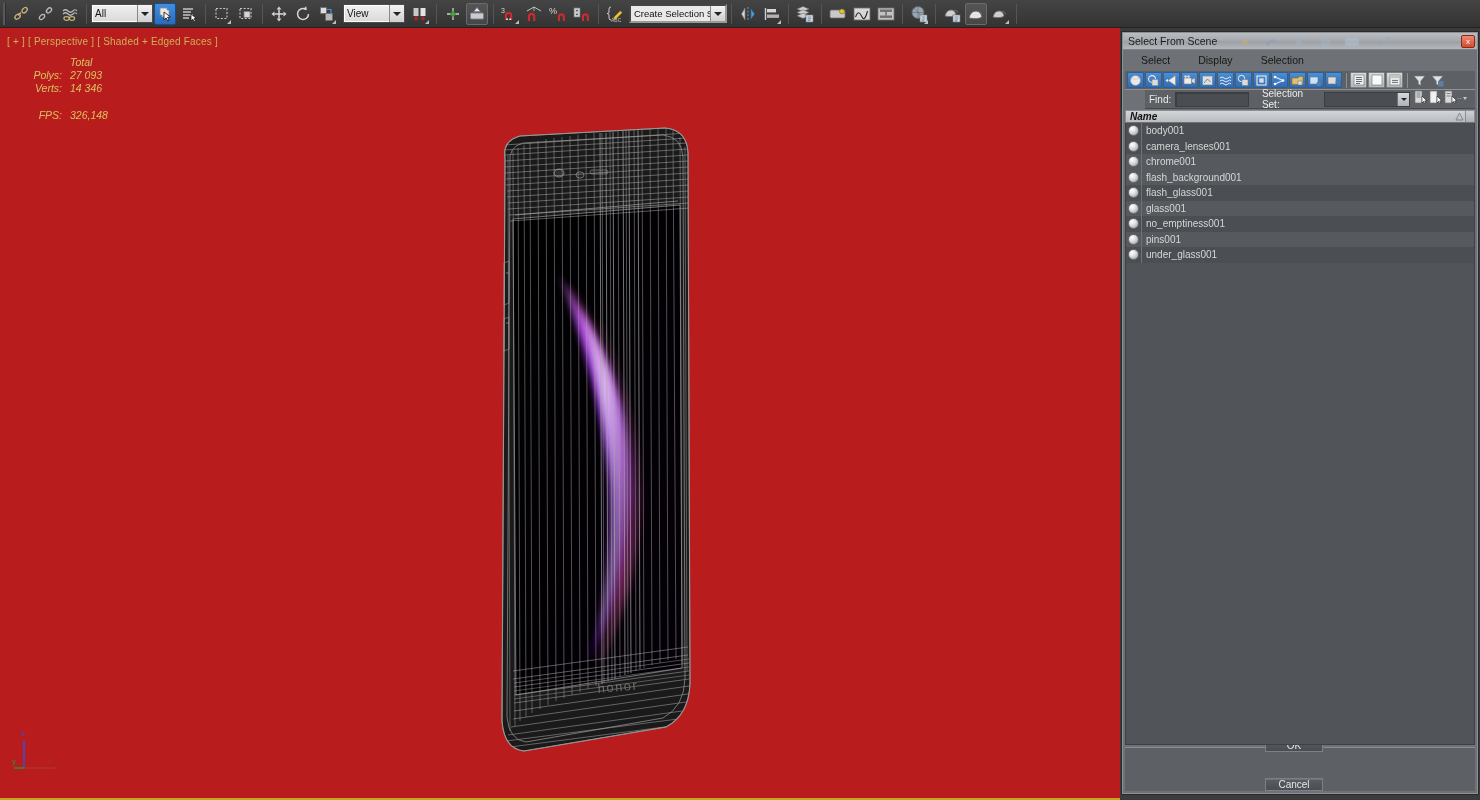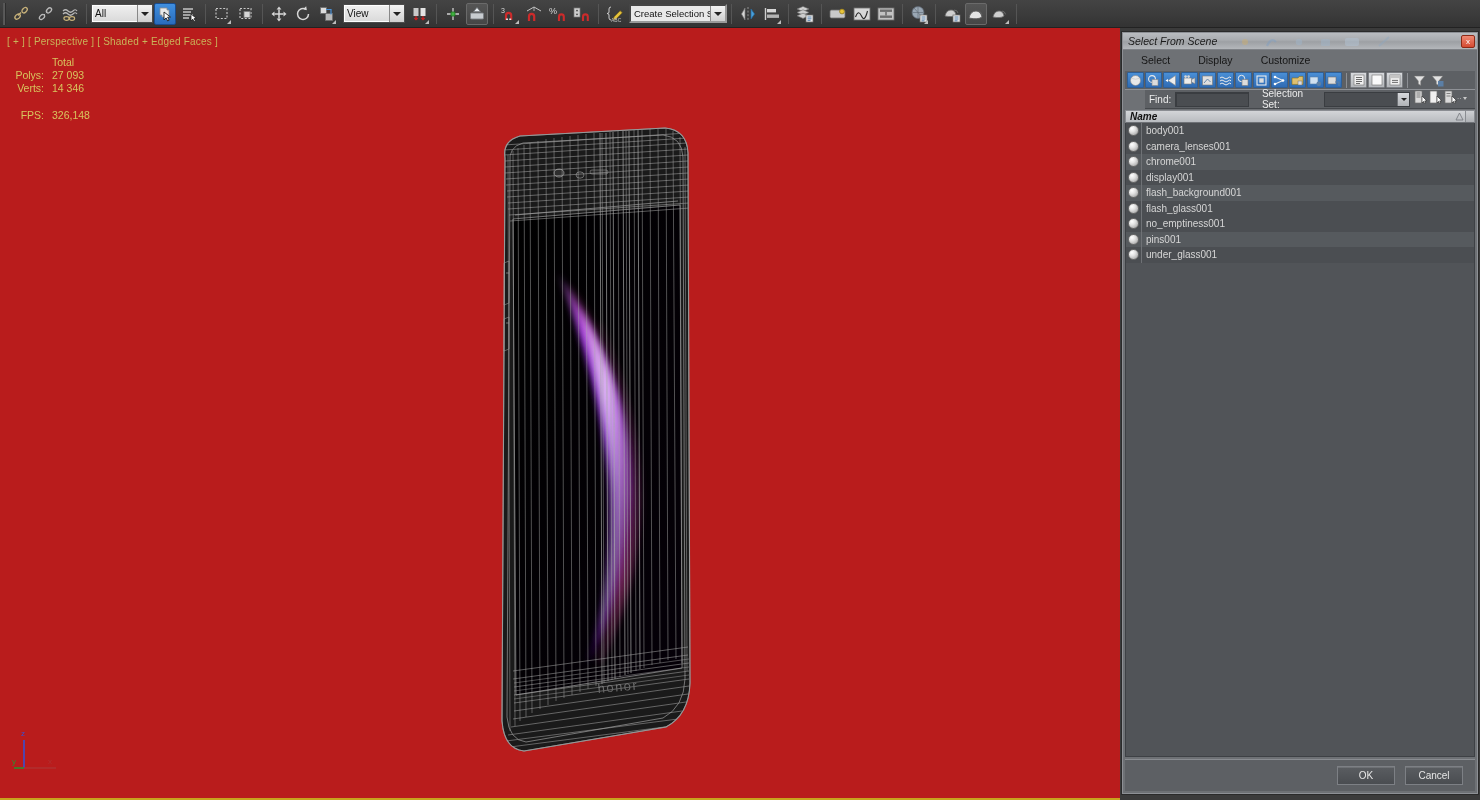--- a/index.html
+++ b/index.html
@@ -70,22 +70,22 @@
     position:absolute; left:0; top:28px; width:1120px; height:772px;
     background:#b91c1c; overflow:hidden;
     border-bottom:2px solid #c8a31e;
   }
   #vp-label {
     position:absolute; left:7px; top:8px;
     font-size:10px; color:#c9b45a; letter-spacing:0.2px;
     white-space:nowrap;
   }
   #vp-stats {
-    position:absolute; left:12px; top:28px;
-    font-size:10.5px; color:#d8c45e; line-height:13.2px;
+    position:absolute; left:30px; top:28px;
+    font-size:10.5px; color:#d8c45e; line-height:13.2px;font-style:italic;
   }
   #vp-stats table { border-collapse:collapse; }
   #vp-stats td { padding:0; font-size:10.5px; color:#d8c45e; }
   #vp-stats td.lab { text-align:right; padding-right:8px; width:40px; }
   #axis-gizmo { position:absolute; left:12px; bottom:18px; }
 
   
   #phone-wrap {
     position:absolute; left:480px; top:95px; width:250px; height:640px;
   }
@@ -98,21 +98,21 @@
     box-shadow:0 0 0 1px #2a2a2a;
     display:flex; flex-direction:column;
   }
   #dlg-title {
     height:17px; position:relative;
     background:linear-gradient(to bottom,#b9bcc0 0%,#a8abaf 45%,#9da0a4 55%,#b4b7bb 100%);
     border-bottom:1px solid #7f8287;
     display:flex; align-items:center;
   }
   #dlg-title .t {
-    font-size:10.5px; color:#1b1b1b; padding-left:5px; font-weight:normal;font-style:italic;
+    font-size:10.5px; color:#1b1b1b; padding-left:5px; font-weight:normal;
   }
   #dlg-title .ghost {
     position:absolute; left:110px; top:3px; width:190px; height:11px;
     opacity:.45;
   }
   #dlg-close {
     position:absolute; right:2px; top:2px; width:14px; height:13px;
     background:linear-gradient(to bottom,#f08a74,#d44a32);
     border:1px solid #8c2a17; border-radius:2px;
     display:flex;align-items:center;justify-content:center;
@@ -197,24 +197,24 @@
   .lrow.odd { background:#4b4e52;text-align:center; }
   .lrow.even { background:#565a5e; }
   .lrow .sph {
     width:11px;height:11px;border-radius:50%;
     background:radial-gradient(circle at 33% 28%, #ffffff 0%, #e2e2e2 38%, #b8b8b8 72%, #8e8e8e 100%);
     border:1px solid #6d6d6d; flex:none;
   }
   .lrow .vline { width:1px;height:15.5px;background:#6f7276;margin:0 4px 0 2px; }
   .lrow .nm { font-size:10px; color:#d6d6d6; }
   #dlg-foot {
-    height:32px; background:#5d6064; margin-top:2px;
+    height:44px; background:#5d6064; margin-top:2px;
     border-top:1px solid #8a8d92;
     display:flex; align-items:center; justify-content:flex-end;
-    padding-right:12px; gap:10px;
+    padding-right:12px; gap:26px;flex-direction:column;
   }
   .dbtn {
     width:58px;height:19px;
     background:linear-gradient(to bottom,#5a5d61,#4a4d51);
     border:1px solid #7d8085;
     display:flex;align-items:center;justify-content:center;
     font-size:10px;color:#e6e6e6;
     box-shadow:inset 0 1px 0 #6e7175;
   }
   
@@ -697,21 +697,21 @@
       <path d="M146 10 l10 -9" stroke="#8fa8c0" stroke-width="2.2" fill="none"></path>
     </svg>
     <div id="dlg-close">x</div>
   </div>
 
   <div id="dlg-inner">
 
     <div id="dlg-menu">
       <span>Select</span>
       <span>Display</span>
-      <span>Customize</span>
+      <span>Selection</span>
     </div>
 
     <div id="dlg-toolbar">
 
       <div class="dt-btn">
         <svg width="13" height="13" viewBox="0 0 13 13">
             <circle cx="6.5" cy="6.5" r="5" fill="#e9e9e9" stroke="#8a8a8a" stroke-width="0.6"></circle>
             <path d="M3 4.5 a6 3.4 0 0 0 7 0" stroke="#b5b5b5" stroke-width="0.5" fill="none"></path>
           </svg>
       </div>
@@ -897,34 +897,34 @@
       <div class="lrow odd">
           <span class="sph"></span>
           <span class="vline"></span>
           <span class="nm">camera_lenses001</span>
         </div>
       <div class="lrow even">
           <span class="sph"></span>
           <span class="vline"></span>
           <span class="nm">chrome001</span>
         </div>
-      <div class="lrow odd">
-          <span class="sph"></span>
-          <span class="vline"></span>
-          <span class="nm">display001</span>
-        </div>
       <div class="lrow even">
           <span class="sph"></span>
           <span class="vline"></span>
           <span class="nm">flash_background001</span>
         </div>
       <div class="lrow odd">
           <span class="sph"></span>
           <span class="vline"></span>
           <span class="nm">flash_glass001</span>
+        </div>
+      <div class="lrow even">
+          <span class="sph"></span>
+          <span class="vline"></span>
+          <span class="nm">glass001</span>
         </div>
       <div class="lrow odd">
           <span class="sph"></span>
           <span class="vline"></span>
           <span class="nm">no_emptiness001</span>
         </div>
       <div class="lrow even">
           <span class="sph"></span>
           <span class="vline"></span>
           <span class="nm">pins001</span>

